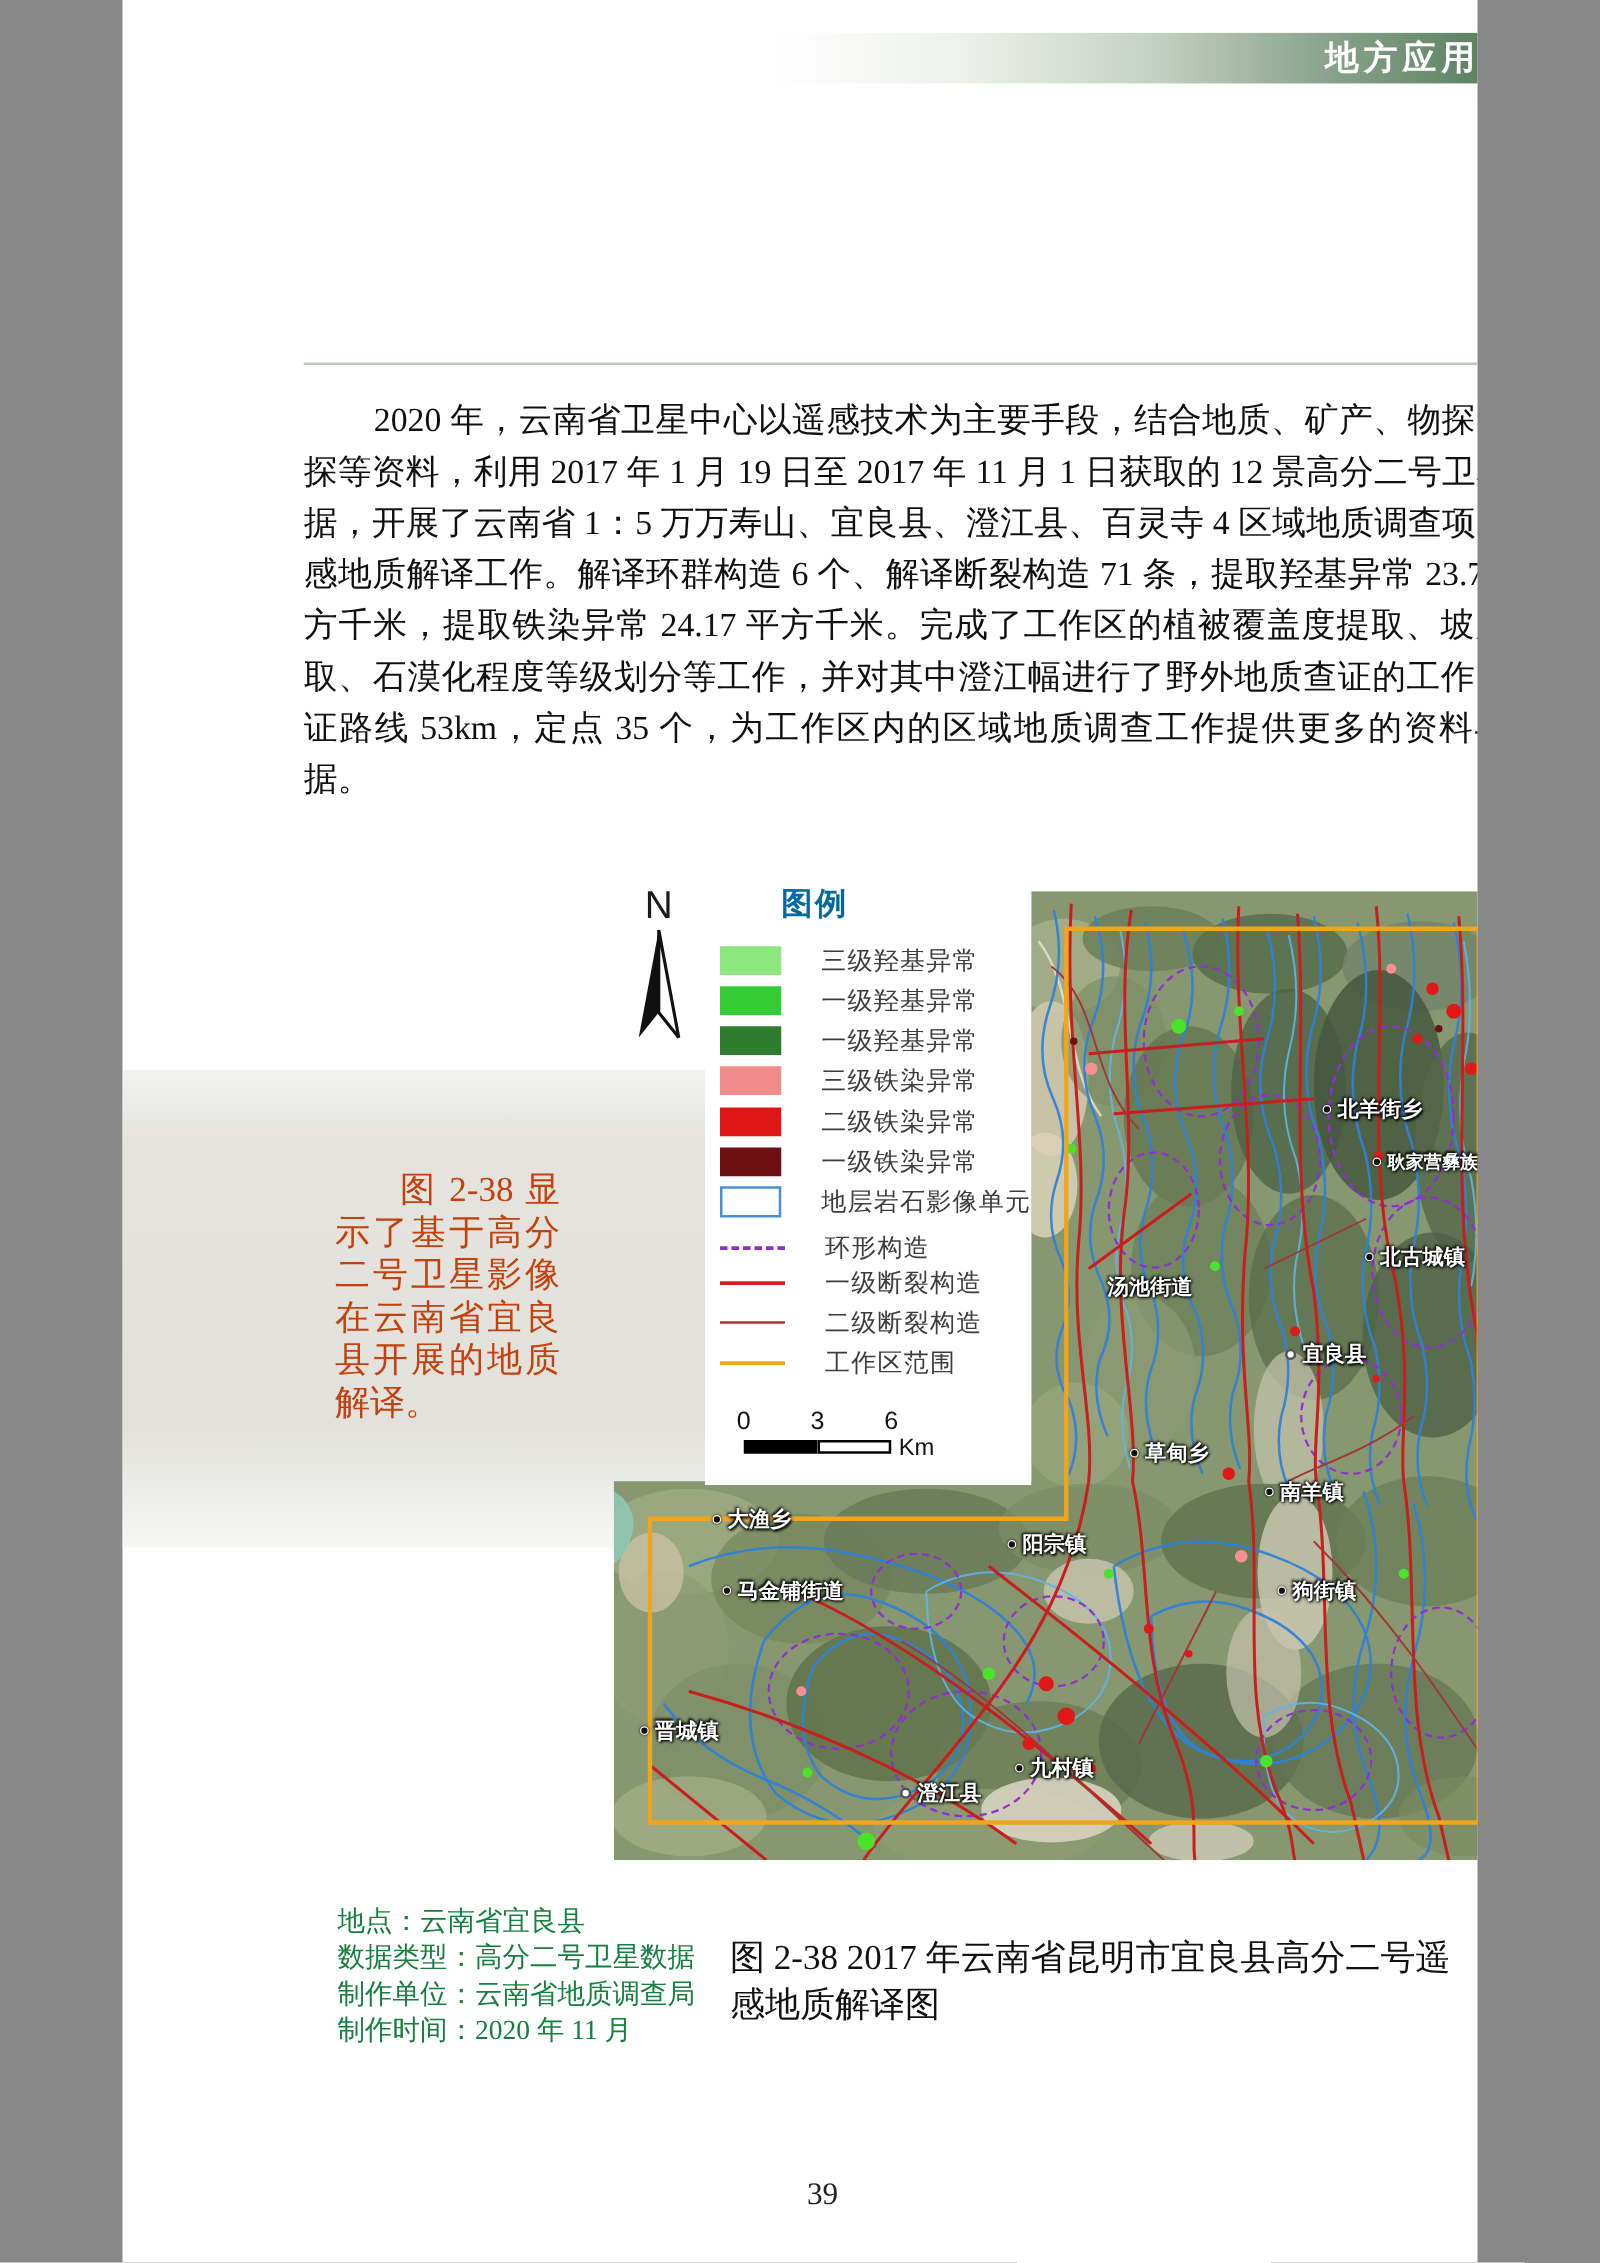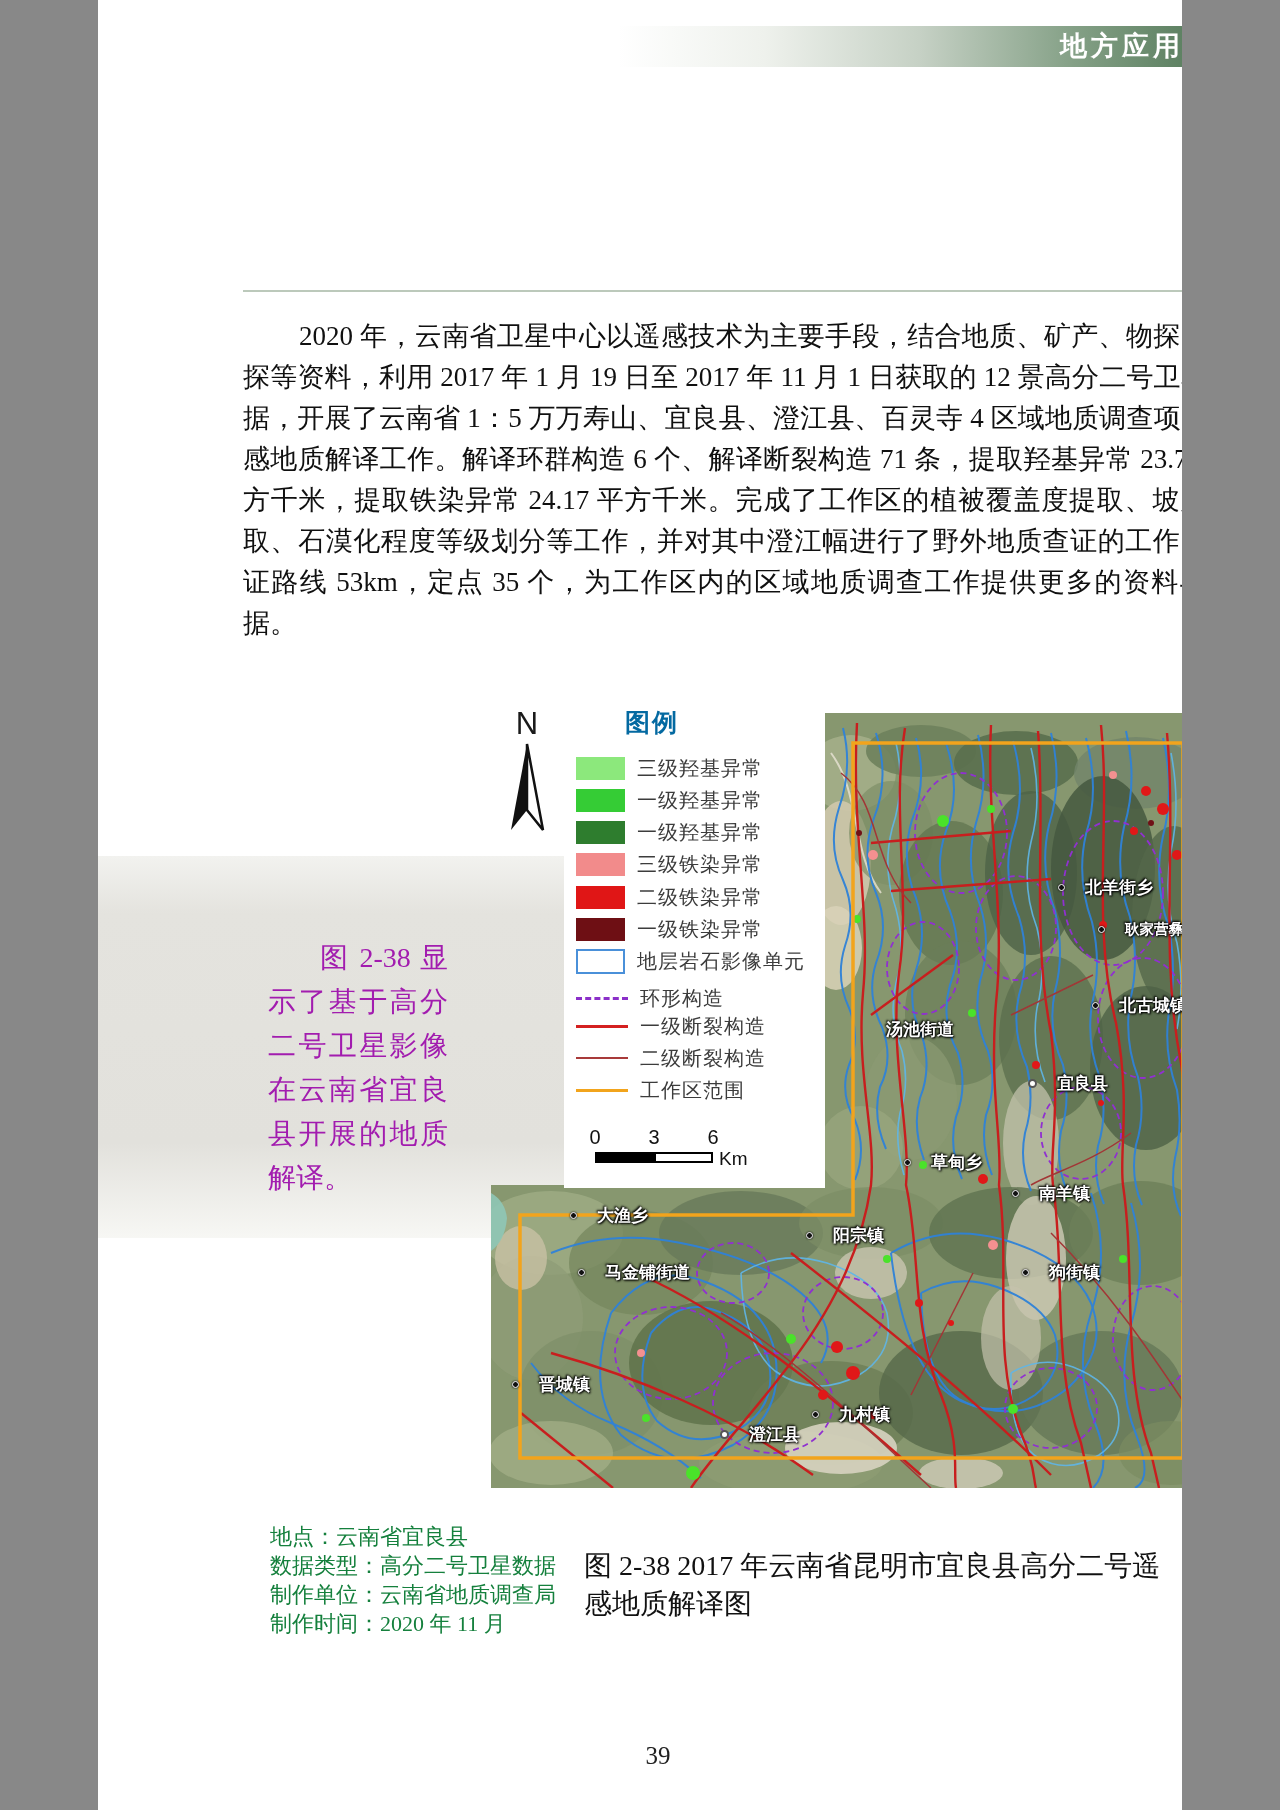--- a/index.html
+++ b/index.html
@@ -23,53 +23,53 @@
   
   .doc-title{ position:absolute; left:160px; top:236px; font-size:33px; font-weight:bold; color:#151515; letter-spacing:1px;}
   .title-rule{ position:absolute; left:145px; top:290px; width:990px; height:2px; background:#bcc9bb; }
   .body-par{ position:absolute; left:145px; top:316px; width:992px;
     font-size:27px; line-height:41px; color:#101010; text-align:justify; text-indent:56px; }
 
   
   .gray-band{ position:absolute; left:0; top:856px; width:470px; height:382px;
     background:linear-gradient(to bottom, #f2f2ef 0%, #e4e3de 15%, #e2e1dc 75%, #f7f7f4 100%); }
   .side-note{ position:absolute; left:170px; top:936px; width:180px;
-    font-size:28px; line-height:44px; color:#a21caf; text-align:justify; text-indent:52px; }
+    font-size:28px; line-height:34px; color:#c2410c; text-align:justify; text-indent:52px; }
 
   
   .map-wrap{ position:absolute; left:393px; top:713px; width:720px; height:775px; }
   .map-wrap svg{ display:block; width:720px; height:775px; }
 
   .legend-box{ position:absolute; left:466px; top:702px; width:261px; height:486px; background:#ffffff; }
 
   .north{ position:absolute; left:404px; top:706px; width:50px; text-align:center; }
   .north .n-letter{ font-size:31px; color:#1a1a1a; font-family:"Liberation Sans","DejaVu Sans",sans-serif; }
   .legend-title{ position:absolute; left:527px; top:706px; font-size:25px; font-weight:bold; color:#0369a1;
     font-family:Liberation Sans, sans-serif; letter-spacing:2px;}
 
   .lg-row{ position:absolute; left:478px; height:26px; display:flex; align-items:center;
-    font-family:"Liberation Sans","DejaVu Sans",sans-serif; }
+    font-family:"Liberation Sans","DejaVu Sans",sans-serif;gap:20px; }
   .lg-row .lab{ margin-left:12px; font-size:20px; color:#3c3c3c; white-space:nowrap; letter-spacing:1px;}
   .sw{ width:49px; height:23px; display:inline-block; }
   .sw-outline{ background:#ffffff; border:2.5px solid; height:25px; }
   .ln{ width:52px; height:0; display:inline-block; }
   .ln-dash{ border-top:3px dashed; }
   .ln-thick{ border-top:3px solid; }
   .ln-thin{ border-top:2px solid; }
 
   .scalebar{ position:absolute; left:497px; top:1126px; width:170px; height:40px;
     font-family:"Liberation Sans","DejaVu Sans",sans-serif; color:#111; }
   .scalebar .tick{ position:absolute; top:0; font-size:20px; transform:translateX(-50%); }
   .sb-seg{ position:absolute; top:26px; height:11px; }
   .sb-black{ left:0; width:59px; background:#000; }
   .sb-white{ left:59px; width:59px; background:#fff; border:2px solid #000; }
   .sb-unit{ position:absolute; left:124px; top:22px; font-size:19px; }
 
   
-  .mlabel{ position:absolute; display:flex; align-items:center; gap:20px;
+  .mlabel{ position:absolute; display:flex; align-items:center; gap:5px;
     font-family:"Liberation Sans","DejaVu Sans",sans-serif; font-size:17px; font-weight:bold; color:#ffffff;
     text-shadow:0 0 3px #000, 1px 1px 2px #000, -1px -1px 2px #000; white-space:nowrap; z-index:5;}
   .mlabel .dot{ width:7px; height:7px; background:#111; border:1.5px solid #fff; border-radius:50%;
     flex:0 0 auto; box-shadow:0 0 2px #000;}
   .mlabel .ring{ width:9px; height:9px; background:#fff; border:2px solid #555; border-radius:50%; flex:0 0 auto;}
   .mlabel.small{ font-size:14.5px; }
 
   
   .fig-caption{ position:absolute; left:486px; top:1516px; font-size:28px; color:#111;margin-top:31px; }
   .meta{ position:absolute; left:172px; top:1522px; font-size:22px; color:#15803d; line-height:29px; }

